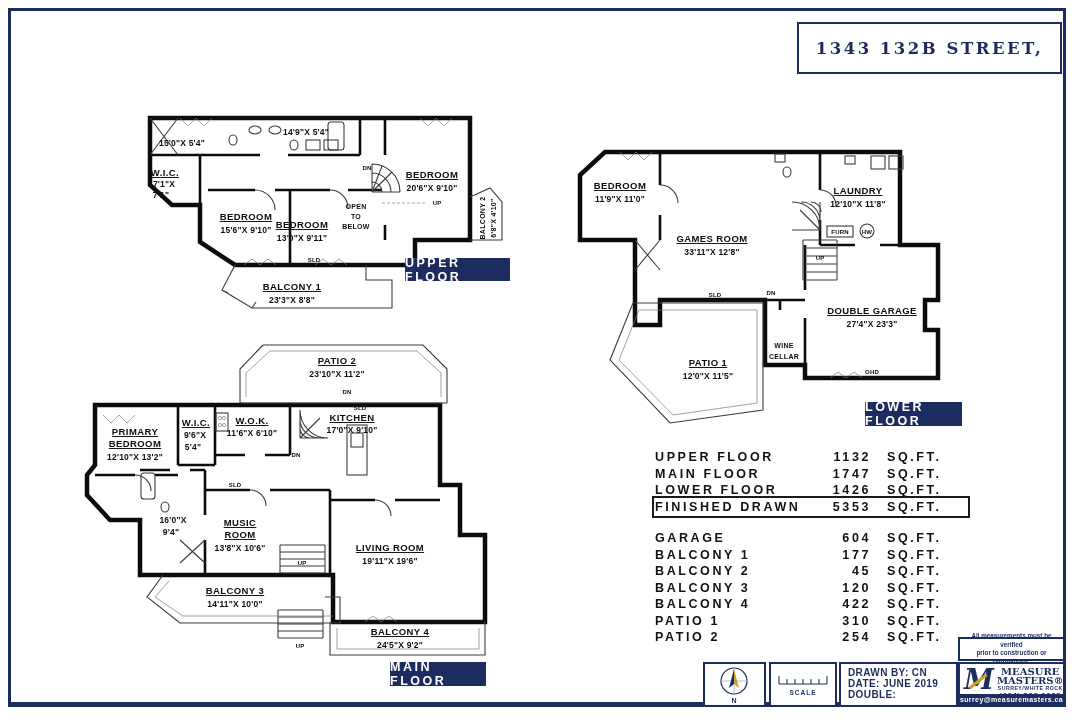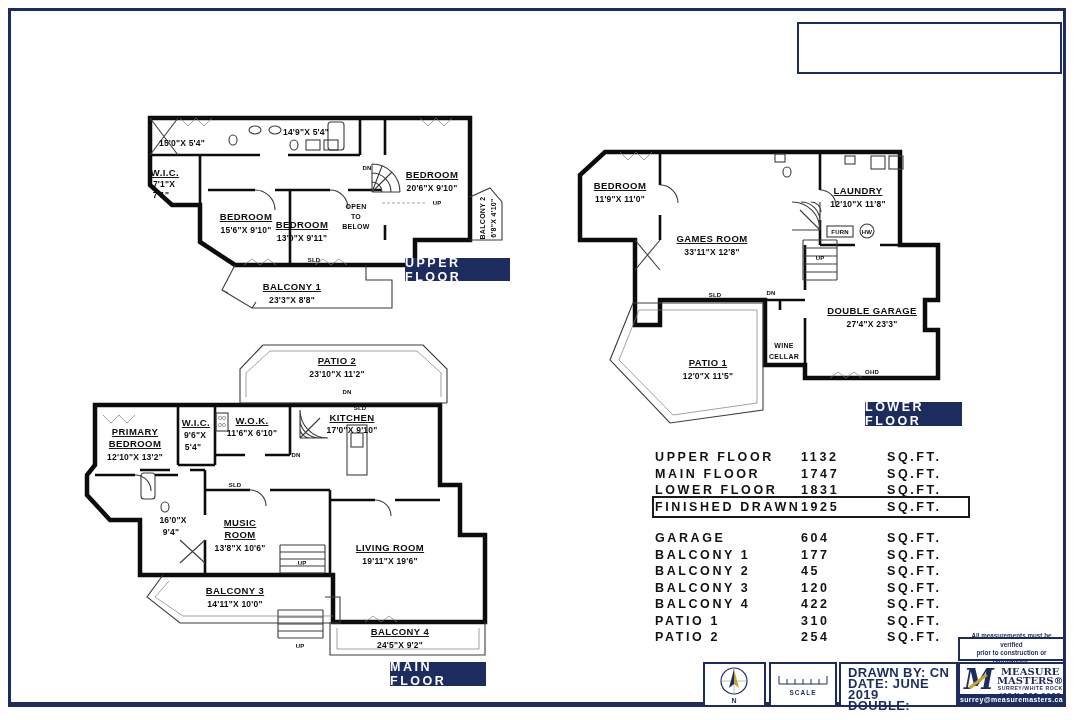--- a/index.html
+++ b/index.html
@@ -14,26 +14,26 @@
              font-size:16.5px;letter-spacing:2.5px;line-height:23px;background:#fff}
   .floor-tag{position:absolute;background:#1d2c5e;color:#ffffff;font-weight:bold;
              font-size:12.5px;letter-spacing:2.5px;display:flex;align-items:center;
              justify-content:center;box-sizing:border-box}
   
   .area-table{position:absolute;left:655px;top:449px;width:312px;color:#111}
   .area-row{display:flex;align-items:center;height:16.5px;font-weight:bold;
             font-size:12.5px;letter-spacing:2.6px;white-space:nowrap}
   .area-row.boxed{outline:2px solid #1a1a1a;outline-offset:1px}
   .area-label{flex:1;text-align:left}
-  .area-value{width:56px;}
-  .area-unit{width:80px;margin-left:30px}
+  .area-value{width:56px;text-align:right}
+  .area-unit{width:80px;margin-left:16px}
   .area-gap{height:15px}
   
   .fbox{position:absolute;border:2px solid #1d2c5e;background:#fff;box-sizing:border-box}
-  .drawn-box{padding:3px 0 0 7px;color:#1d2c5e;font-weight:bold;font-size:13px;
+  .drawn-box{padding:3px 0 0 7px;color:#1d2c5e;font-weight:bold;font-size:10px;
              line-height:11px;letter-spacing:.4px}
   .disclaimer{display:flex;flex-direction:column;align-items:center;justify-content:center;
               color:#1d2c5e;font-weight:bold;font-size:6.3px;line-height:8.5px;text-align:center}
   .logo-box{display:flex;align-items:flex-start;padding:3px 2px 0 4px}
   .logo-m{font-family:"DejaVu Serif","Liberation Serif",serif;font-weight:bold;font-style:italic;
           font-size:27px;line-height:26px;color:#1d2c5e;position:relative;margin-right:3px}
   .logo-m:after{content:"";position:absolute;left:3px;top:13px;width:22px;height:3px;
                 background:#c9a227;transform:rotate(-38deg)}
   .logo-txt{flex:1;text-align:center;color:#1d2c5e}
   .logo-name{font-family:"DejaVu Serif","Liberation Serif",serif;font-weight:bold;
@@ -55,20 +55,21 @@
   svg .rs{font-size:7px;letter-spacing:.3px}
   svg .rm{font-size:6px;letter-spacing:.2px}
 </style>
 </head>
 <body>
 
 <div class="page">
   <div class="frame"></div>
 
   <div class="title-box">
+    <div>1343 132B STREET,</div>
   </div>
 
   <svg style="left:30px;top:100px" width="490" height="220" viewBox="0 0 490 220">
     <g>
       <path class="w5" d="M120,18 H440 V140 H385 V165 H205 L170,142 V105 H142 L120,85 Z"></path>
       <path class="w3" d="M120,55 H230 M258,55 H330 M330,18 V55 M170,55 V105 M178,90 H225 M245,90 H300 M318,90 H352 M260,90 V165 M355,18 V55 M355,125 V140"></path>
       <path class="tn" d="M120,18 L148,55 M148,18 L120,55"></path>
       <ellipse class="tn" cx="225" cy="30" rx="6" ry="4"></ellipse>
       <ellipse class="tn" cx="245" cy="30" rx="6" ry="4"></ellipse>
       <ellipse class="tn" cx="203" cy="40" rx="4" ry="5"></ellipse>
@@ -216,26 +217,26 @@
       <span class="area-value">1132</span>
       <span class="area-unit">SQ.FT.</span>
     </div>
     <div class="area-row">
       <span class="area-label">MAIN FLOOR</span>
       <span class="area-value">1747</span>
       <span class="area-unit">SQ.FT.</span>
     </div>
     <div class="area-row">
       <span class="area-label">LOWER FLOOR</span>
-      <span class="area-value">1831</span>
+      <span class="area-value">1426</span>
       <span class="area-unit">SQ.FT.</span>
     </div>
     <div class="area-row boxed">
       <span class="area-label">FINISHED DRAWN</span>
-      <span class="area-value">1925</span>
+      <span class="area-value">5353</span>
       <span class="area-unit">SQ.FT.</span>
     </div>
     <div class="area-gap"></div>
     <div class="area-row">
       <span class="area-label">GARAGE</span>
       <span class="area-value">604</span>
       <span class="area-unit">SQ.FT.</span>
     </div>
     <div class="area-row">
       <span class="area-label">BALCONY 1</span>

